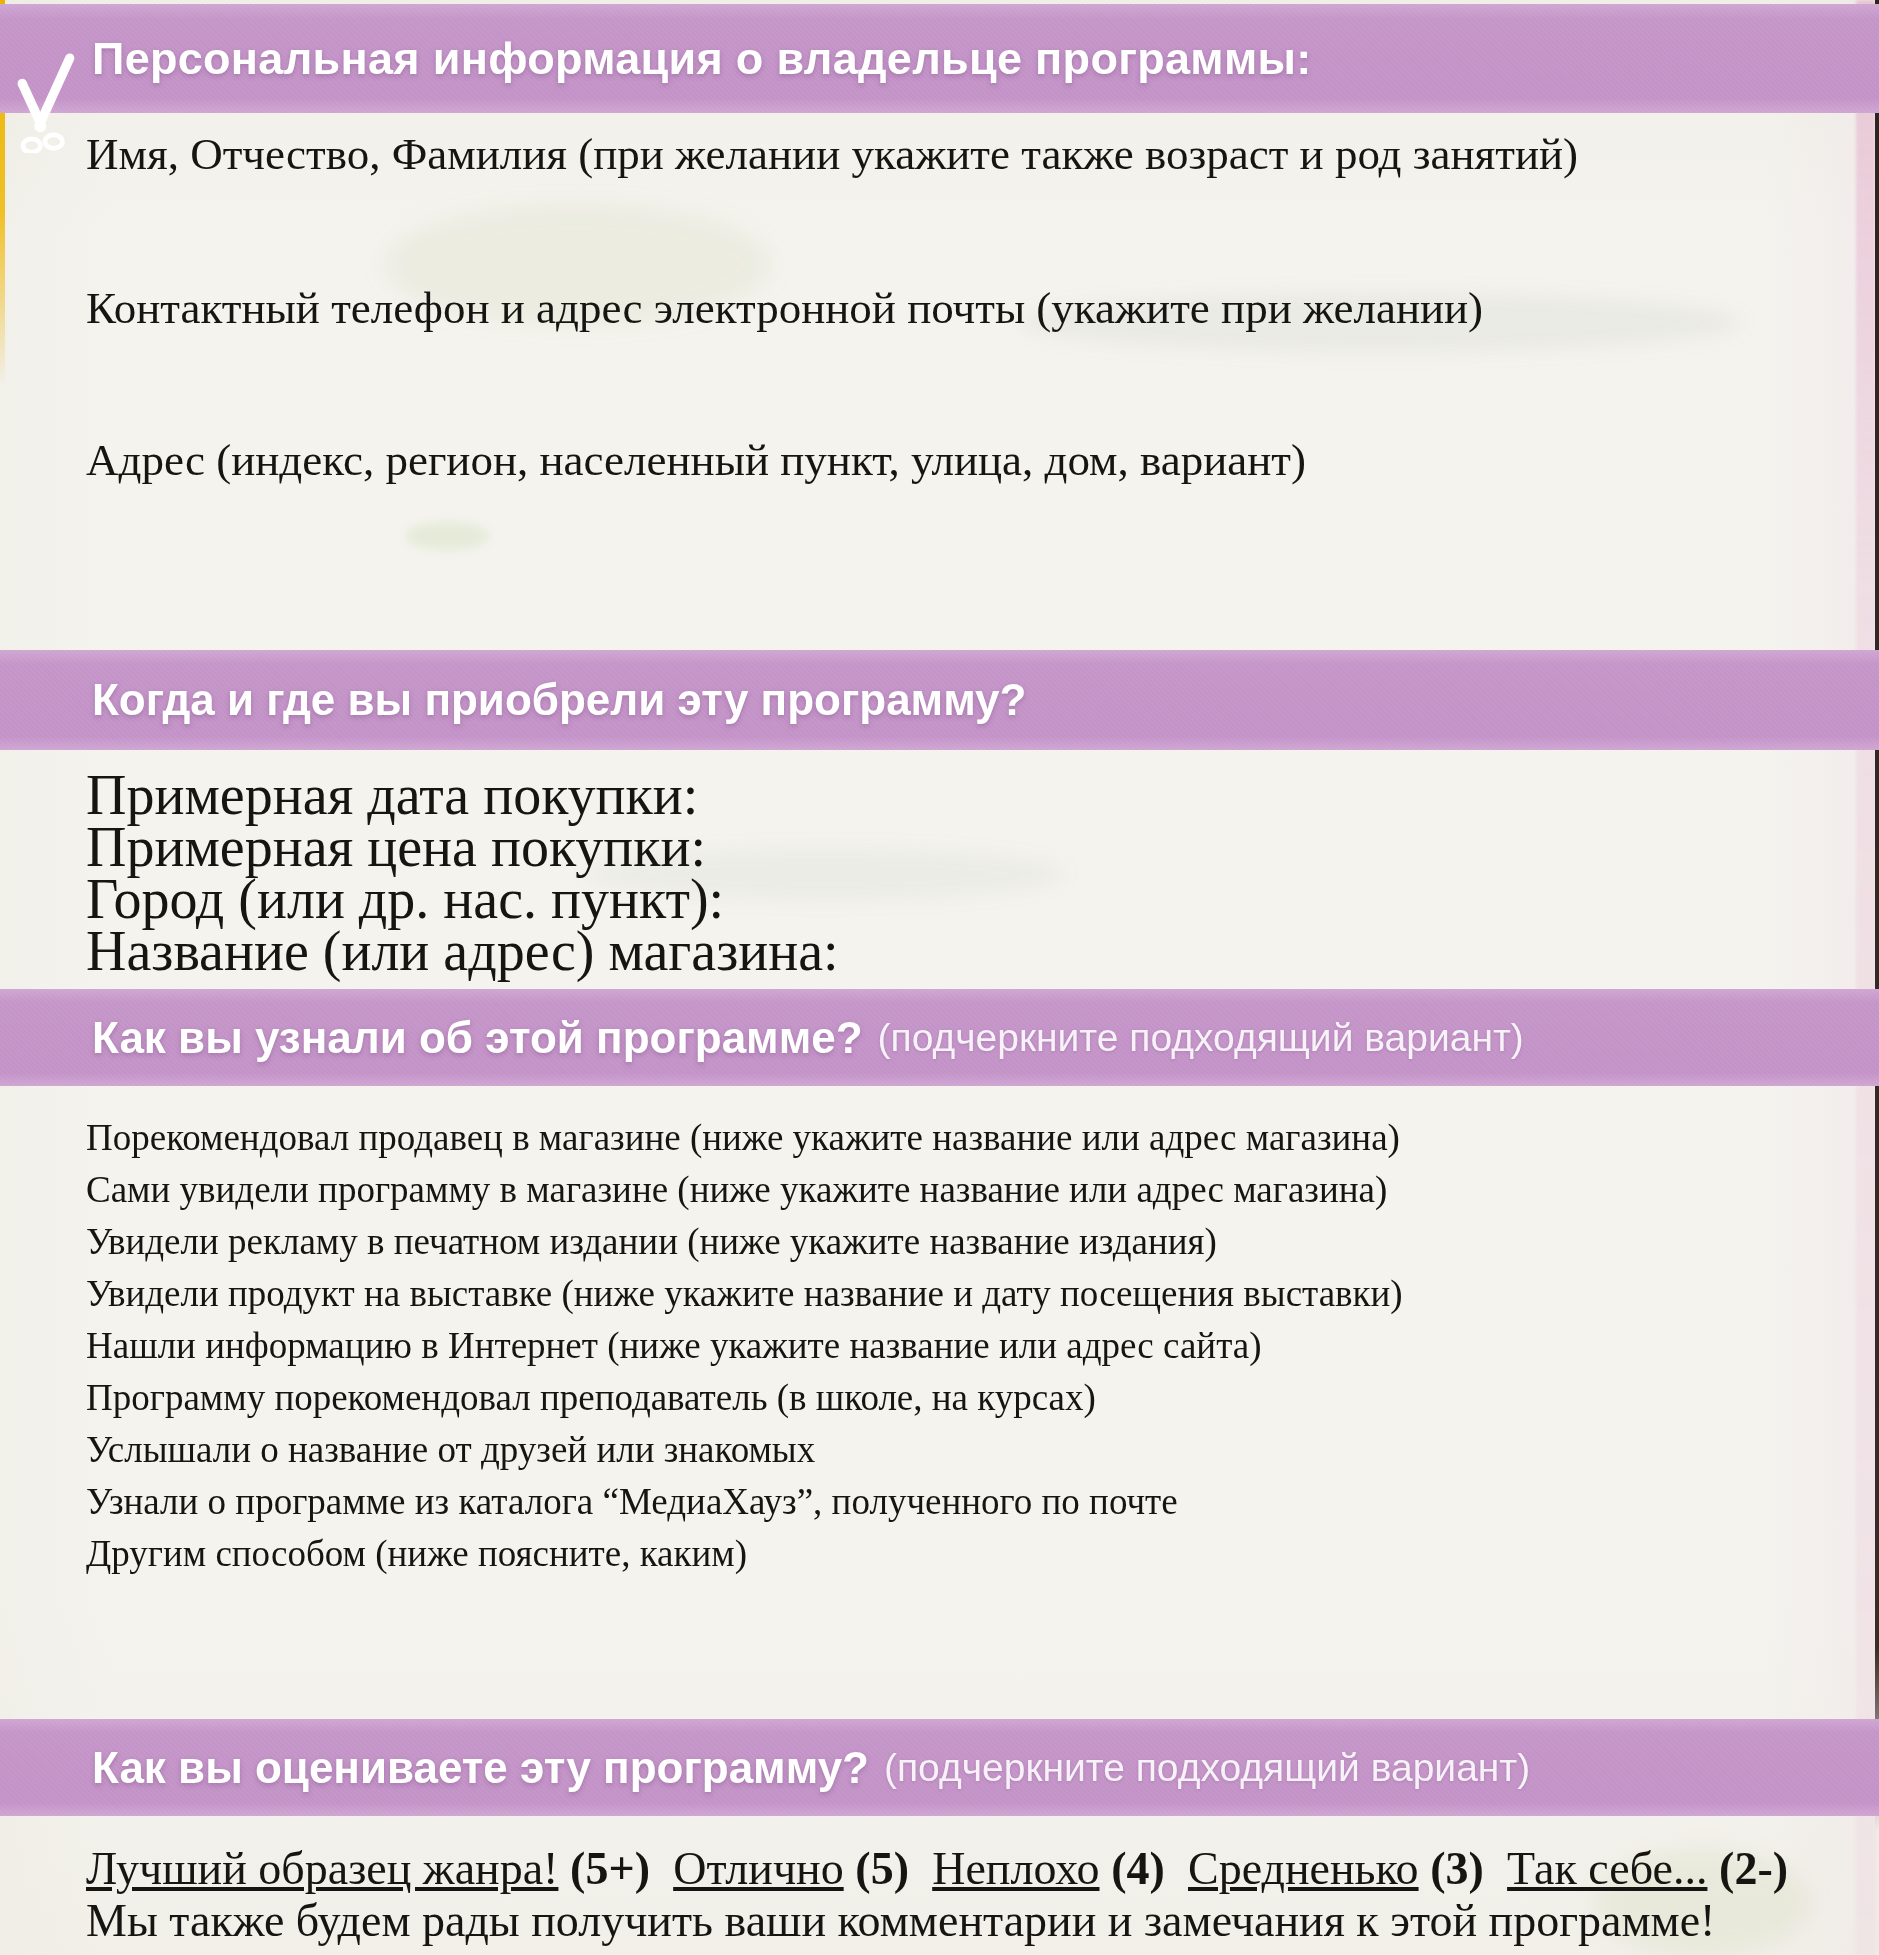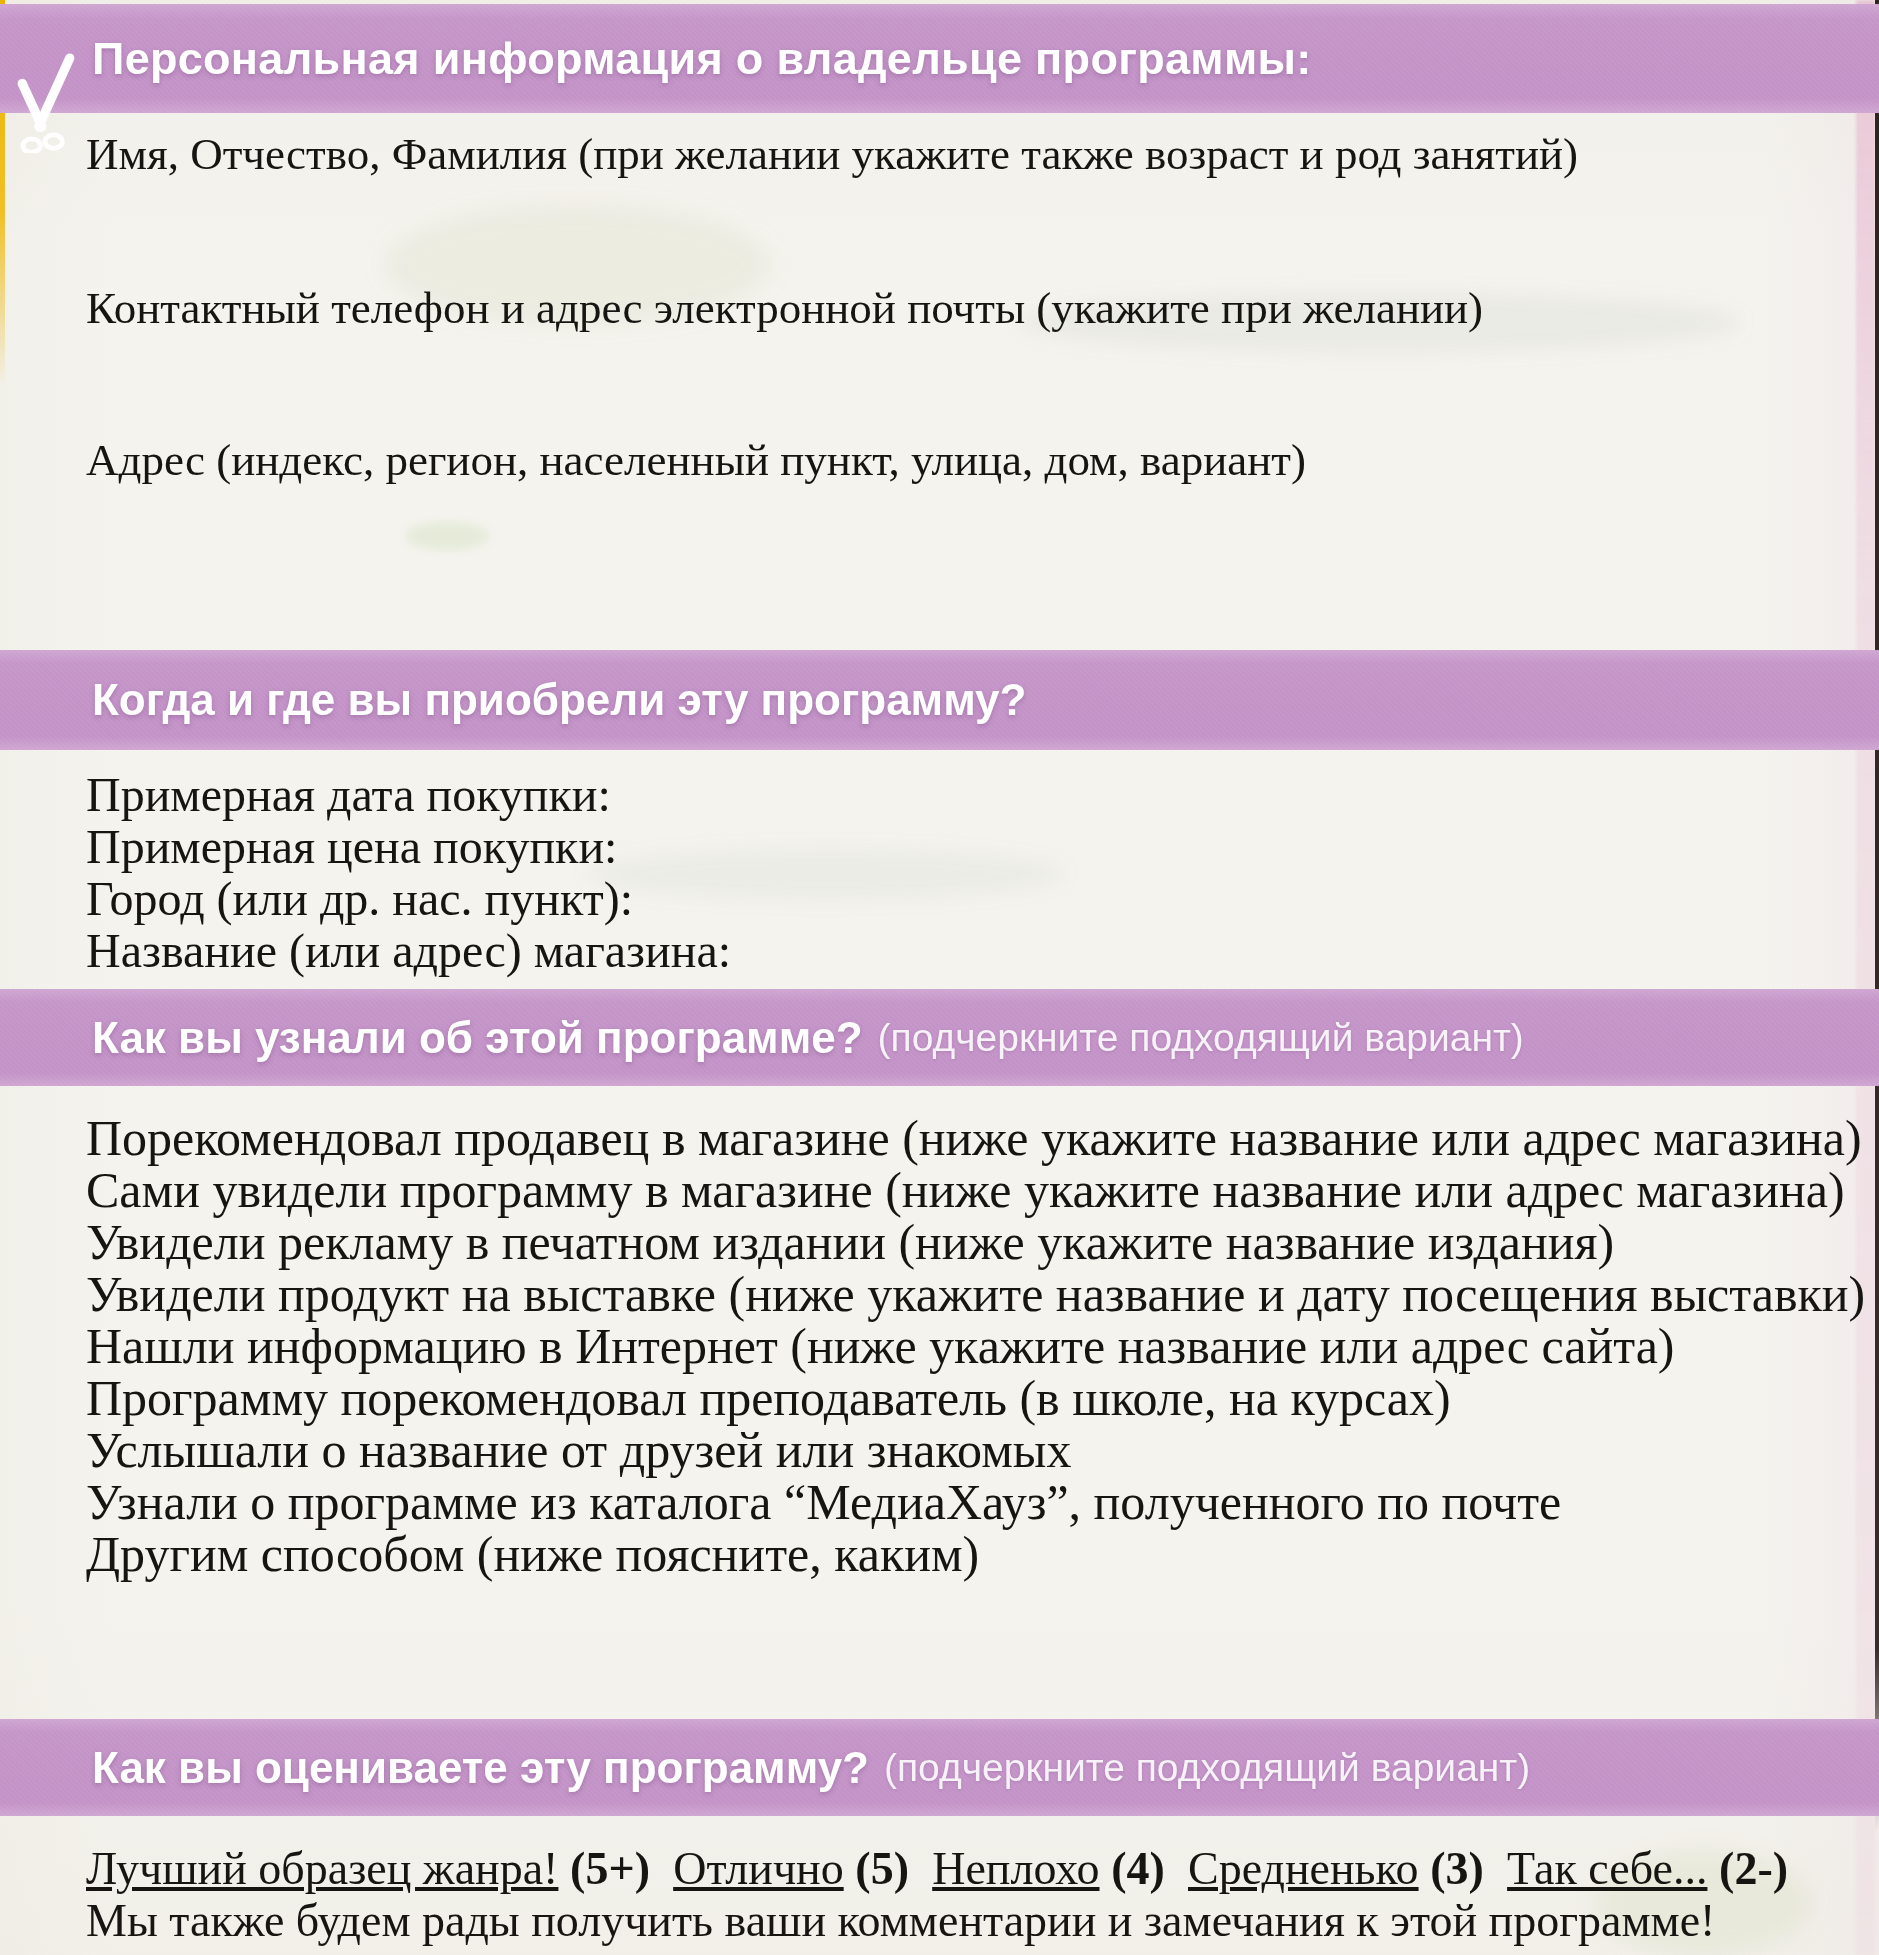--- a/index.html
+++ b/index.html
@@ -34,22 +34,22 @@
     pointer-events:none;
   }
   .b1{top:4.1px;height:109px;font-size:45px;letter-spacing:0.3px;}
   .b2{top:650px;height:100px;font-size:44px;}
   .b3{top:989px;height:97px;font-size:44px;}
   .b4{top:1719px;height:97px;font-size:44px;}
   .banner .sub{font-weight:400;opacity:.88;font-size:39px;margin-left:15px;text-shadow:0 1.4px 3.4px rgba(124,78,134,.35);}
   .textline{position:absolute;left:86px;white-space:nowrap;}
   .t-s1{font-size:45px;}
   .list{position:absolute;left:86px;white-space:nowrap;}
-  .list-purchase{top:769px;font-size:48px;line-height:52px;}
-  .list-options{top:1112px;font-size:50px;line-height:52px;}
+  .list-purchase{top:769px;font-size:56px;line-height:52px;}
+  .list-options{top:1112px;font-size:37px;line-height:52px;}
   .ratings{position:absolute;left:86px;top:1842px;font-size:46px;white-space:nowrap;}
   .ratings .rlabel{margin-right:11.7px;text-decoration:underline;}
   .ratings .rscore{font-weight:700;margin-right:11.7px;}
   .ratings .rscore:last-child{margin-right:0;}
   .comments{position:absolute;left:86px;top:1894px;font-size:46px;white-space:nowrap;}
   
   .edge-yellow{
     position:absolute;left:0;top:0;width:4.8px;height:385px;
     background:linear-gradient(180deg,#eab301 0%,#f0c027 55%,rgba(240,192,39,0) 100%);
   }

